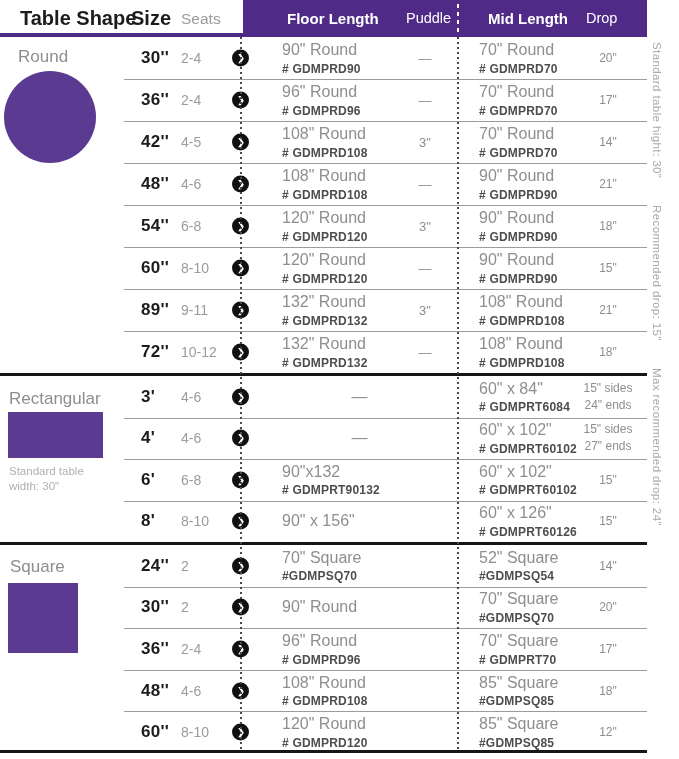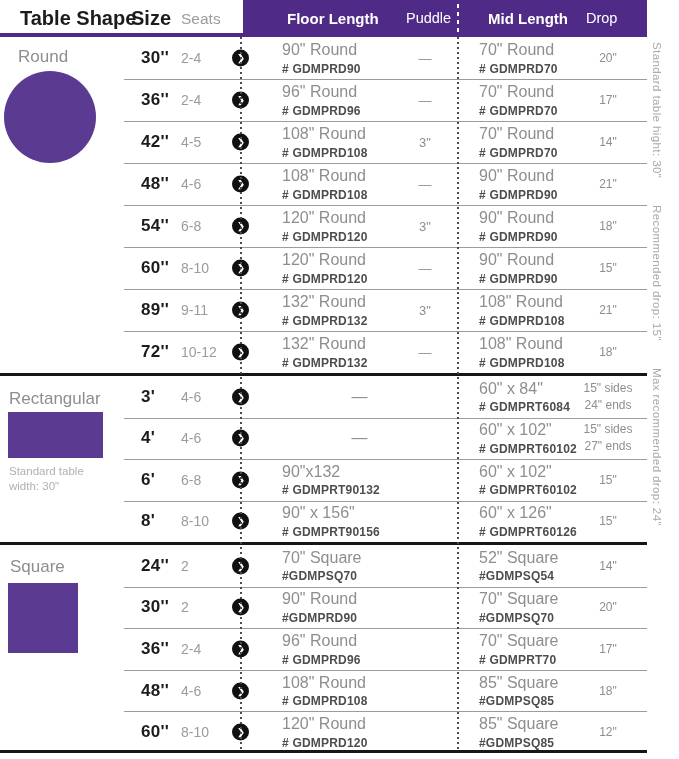--- a/index.html
+++ b/index.html
@@ -297,21 +297,20 @@
           </div>
         </div>
         <div class="row" style="height: 41.5px;">
           <div class="cell c-size">8'</div>
           <div class="cell c-seats">8-10</div>
           <div class="cell c-arrow">
             <span>❯</span>
           </div>
           <div class="cell c-floor">
             <div class="cloth-name">90" x 156"</div>
-            <div class="cloth-pn"># GDMPRT90156</div>
           </div>
           <div class="cell c-puddle"></div>
           <div class="cell c-mid">
             <div class="cloth-name">60" x 126"</div>
             <div class="cloth-pn"># GDMPRT60126</div>
           </div>
           <div class="cell c-drop">
             <div>15"</div>
           </div>
         </div>
@@ -340,21 +339,20 @@
           </div>
         </div>
         <div class="row" style="height: 41.6px;">
           <div class="cell c-size">30''</div>
           <div class="cell c-seats">2</div>
           <div class="cell c-arrow">
             <span>❯</span>
           </div>
           <div class="cell c-floor">
             <div class="cloth-name">90" Round</div>
-            <div class="cloth-pn">#GDMPRD90</div>
           </div>
           <div class="cell c-puddle"></div>
           <div class="cell c-mid">
             <div class="cloth-name">70" Square</div>
             <div class="cloth-pn">#GDMPSQ70</div>
           </div>
           <div class="cell c-drop">
             <div>20"</div>
           </div>
         </div>

